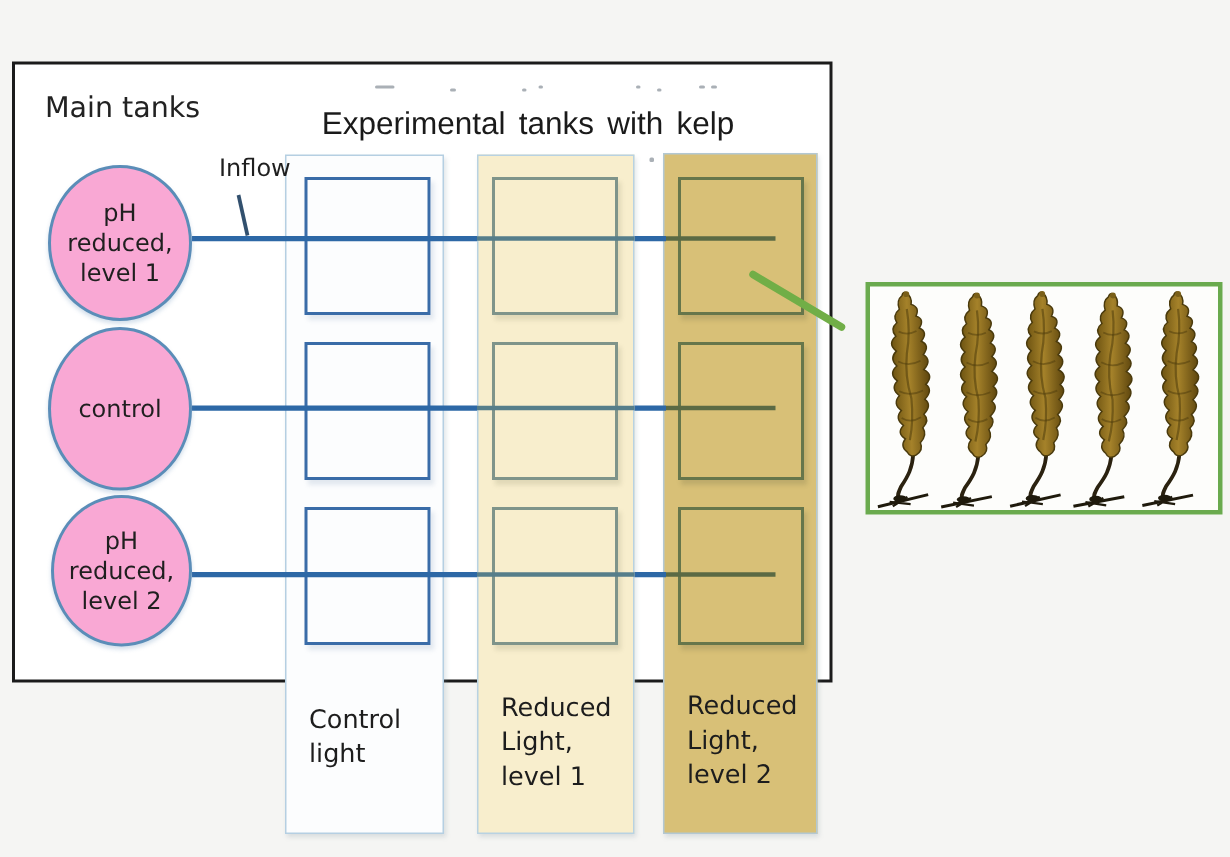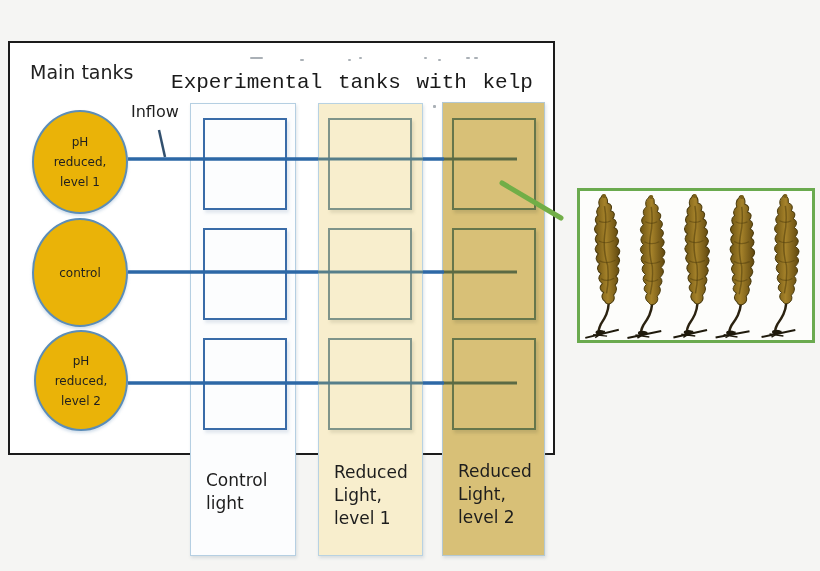--- a/index.html
+++ b/index.html
@@ -28,36 +28,36 @@
   
   .tank { position:absolute; width:84px; height:92px; background:transparent; z-index:3; }
   .tank.c1 { left:203px; border:2px solid #3a6ca8; box-shadow:2px 3px 3px rgba(110,140,170,.18); }
   .tank.c2 { left:328px; border:2px solid #7f948a; box-shadow:2px 3px 3px rgba(120,120,90,.18); }
   .tank.c3 { left:452px; border:2px solid #66764b; box-shadow:2px 3px 3px rgba(90,90,60,.20); }
   .tank.r1 { top:118px; } .tank.r2 { top:228px; } .tank.r3 { top:338px; }
   
   .lines { position:absolute; left:0; top:0; width:820px; height:571px; z-index:4; pointer-events:none; }
   
   .circle {
-    position:absolute; border:2px solid #5b8db8; border-radius:50%; background:#eab308;
+    position:absolute; border:2px solid #5b8db8; border-radius:50%; background:#f9a8d4;
     display:flex; align-items:center; justify-content:center; text-align:center;
-    font-size:12px; line-height:20px; color:#1f1f1f; z-index:5;
+    font-size:16px; line-height:20px; color:#1f1f1f; z-index:5;
     box-shadow:0 2px 3px rgba(110,150,190,.30); white-space:pre-line;
   }
   .circle.t1 { left:32px; top:110px; width:96px; height:104px; }
   .circle.t2 { left:32px; top:218px; width:96px; height:109px; }
   .circle.t3 { left:34px; top:330px; width:94px; height:101px; }
   
   .lbl { position:absolute; z-index:6; }
   .main-tanks-header { left:30px; top:61px; font-size:19px; color:#222; }
   .diagram-title {
     left:150px; top:71px; width:404px; text-align:center;
-    font-family:Liberation Mono, monospace; font-size:21px; word-spacing:3px; color:#1a1a1a;
+    font-family:Liberation Sans, sans-serif; font-size:21px; word-spacing:3px; color:#1a1a1a;
   }
-  .inflow-lbl { left:131px; top:102px; font-size:16px; }
+  .inflow-lbl { left:146px; top:102px; font-size:16px; }
   
   .ghost { position:absolute; background:#8e959e; opacity:.75; height:2px; z-index:6; border-radius:1px; }
   
   .kelp-box {
     position:absolute; left:577px; top:188px; width:238px; height:155px;
     background:#fdfdfb; border:3px solid #6aaa4e; z-index:2;
   }
   .kelp-box svg { display:block; width:100%; height:100%; }
 </style>
 </head>

